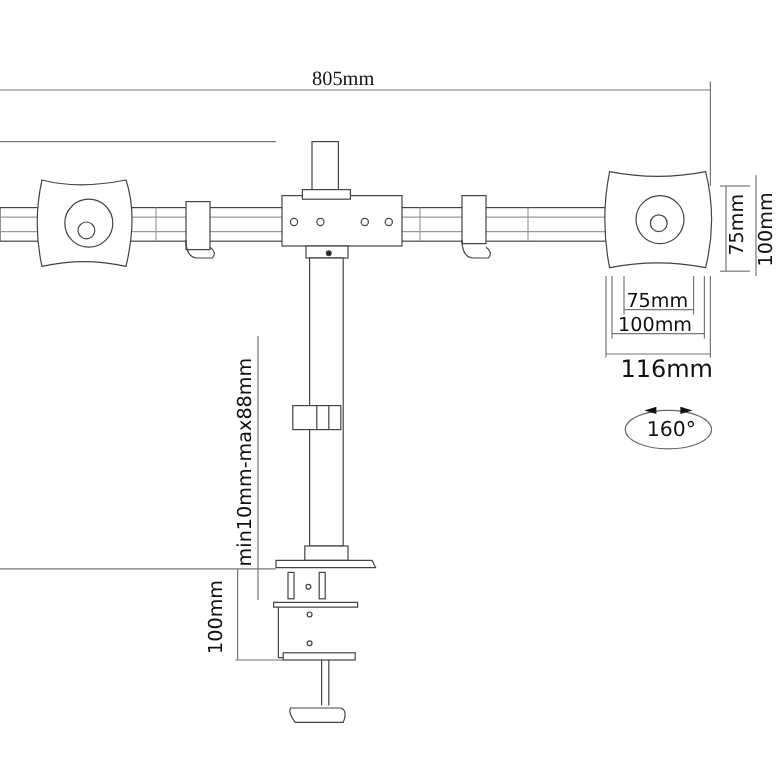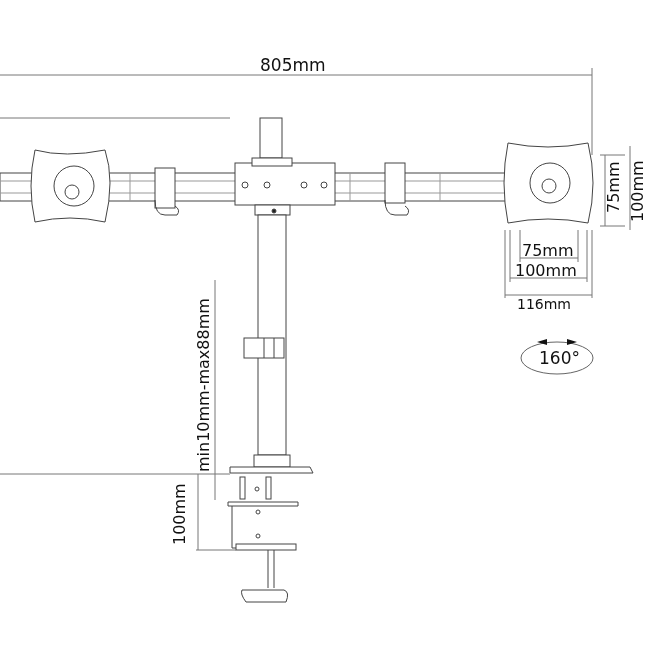--- a/index.html
+++ b/index.html
@@ -106,22 +106,22 @@
       <line x1="215" y1="280" x2="215" y2="500"></line>
       <line x1="196" y1="550" x2="236" y2="550"></line>
       <line x1="198" y1="474" x2="198" y2="550"></line>
     </g>
 
     <ellipse cx="557" cy="358" rx="36" ry="16" stroke="#666"></ellipse>
     <path d="M537 342 l10 -3 v6 z" fill="#111" stroke="none"></path>
     <path d="M577 342 l-10 -3 v6 z" fill="#111" stroke="none"></path>
   </svg>
 
-  <div class="lbl" style="left:260px;top:57px;font-size:17px;">805mm</div>
+  <div class="lbl" style="left:260px;top:57px;font-size:17px;font-family:Liberation Serif, serif;">805mm</div>
   <div class="lbl rot" style="left:606px;top:213px;font-size:16px;">75mm</div>
   <div class="lbl rot" style="left:630px;top:222px;font-size:16px;">100mm</div>
   <div class="lbl" style="left:522px;top:243px;font-size:16px;">75mm</div>
   <div class="lbl" style="left:515px;top:263px;font-size:16px;">100mm</div>
-  <div class="lbl" style="left:517px;top:297px;font-size:14px;">116mm</div>
+  <div class="lbl" style="left:517px;top:297px;font-size:20px;">116mm</div>
   <div class="lbl rot" style="left:196px;top:472px;font-size:16px;">min10mm-max88mm</div>
   <div class="lbl rot" style="left:172px;top:545px;font-size:16px;">100mm</div>
   <div class="lbl" style="left:539px;top:350px;font-size:17px;">160°</div>
 </div>
 
 </body></html>

